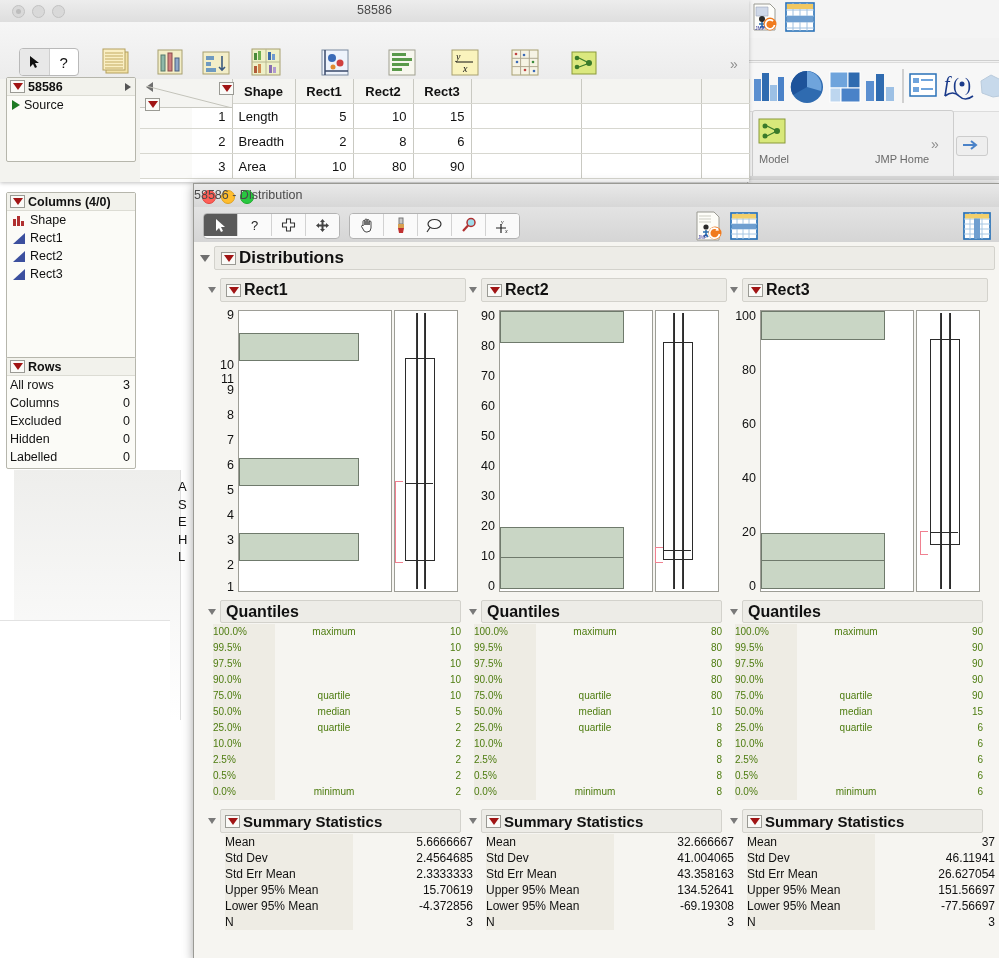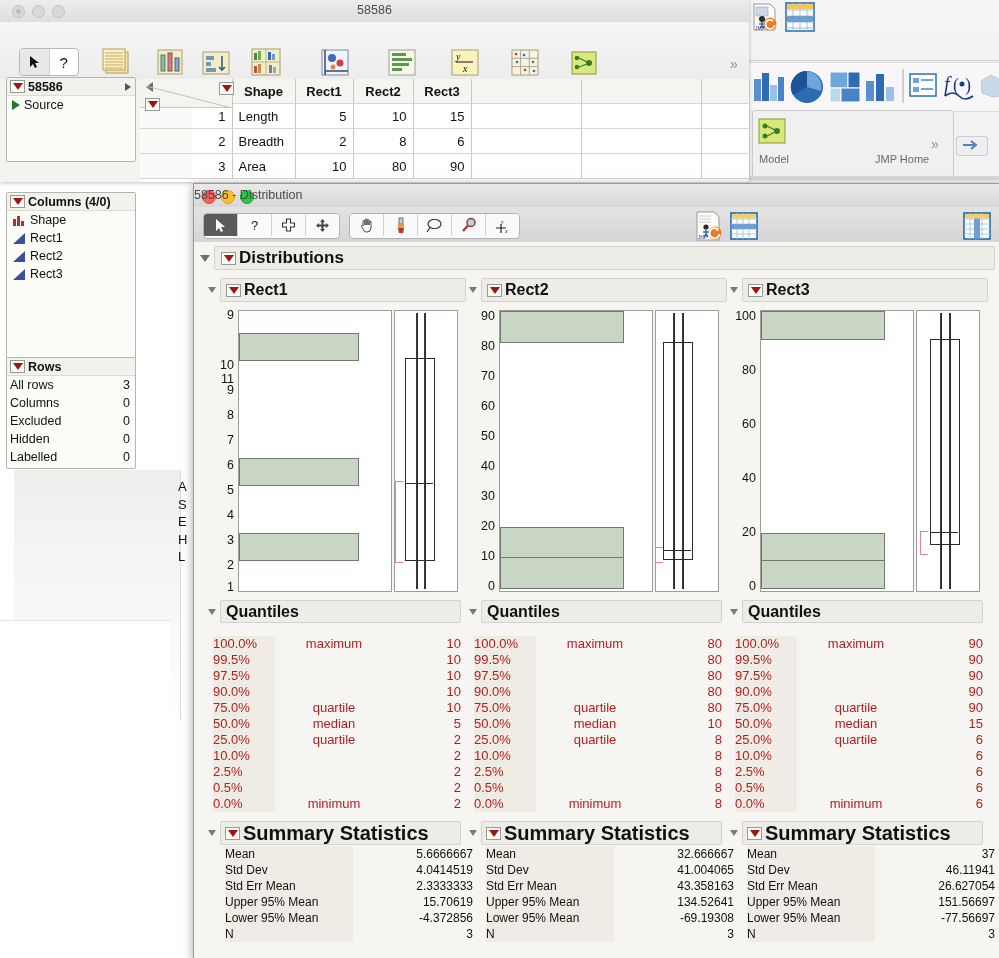--- a/index.html
+++ b/index.html
@@ -167,31 +167,31 @@
   .bp-rect{position:absolute;border:1px solid #2b2b2b;background:transparent;}
   .bp-med{position:absolute;height:1px;background:#2b2b2b;}
   .bp-diamond{position:absolute;border-left:1px solid #3a3a3a;border-right:1px solid #3a3a3a;}
   .bp-bracket{position:absolute;width:7px;border:1.5px solid #f08090;border-right:none;}
 
   
   .qt-wrap{margin-top:10px;width:253px;}
   .qt-head{display:flex;align-items:center;}
   .qt-bar{flex:1;background:#edece7;border:1px solid #d3d2cc;border-radius:2px;height:21px;display:flex;align-items:center;padding:0 5px;}
   .qt-title{font-size:16px;font-weight:bold;color:#111;}
-  table.qt{border-collapse:collapse;width:248px;margin-left:5px;margin-top:13px;font-size:13px;color:#b91c1c;}
+  table.qt{border-collapse:collapse;width:248px;margin-left:5px;margin-top:1px;font-size:10px;color:#4d7c0f;}
   table.qt td{padding:0;height:16px;line-height:16px;}
   td.qt-pct{width:62px;background:#eeece4;padding-left:4px;}
   td.qt-name{width:118px;text-align:center;}
   td.qt-val{text-align:right;padding-right:6px;}
 
   
   .ss-wrap{margin-top:9px;width:253px;}
   .ss-head{display:flex;align-items:center;}
   .ss-bar{flex:1;background:#edece7;border:1px solid #d3d2cc;border-radius:2px;height:22px;display:flex;align-items:center;padding:0 4px;}
-  .ss-title{font-size:20px;font-weight:bold;color:#111;}
+  .ss-title{font-size:15px;font-weight:bold;color:#111;}
   .ss-redbox{width:13px;height:11px;border:1px solid #9a9a94;background:#fafaf7;display:flex;align-items:center;justify-content:center;margin-right:3px;}
   table.ss{border-collapse:collapse;width:248px;margin-left:17px;margin-top:1px;font-size:12px;color:#111;}
   table.ss td{padding:0;height:16px;line-height:16px;}
   td.ss-name{width:128px;background:#eeece4;padding-left:4px;}
   td.ss-val{text-align:right;padding-right:6px;}
 
   .redbox-title{width:13px;height:11px;border:1px solid #9a9a94;background:#fafaf7;display:flex;align-items:center;justify-content:center;margin-right:3px;flex:none;}
 </style>
 </head>
 <body>
@@ -846,21 +846,21 @@
           </div>
         </div>
         <table class="ss">
           <tbody>
               <tr>
                 <td class="ss-name">Mean</td>
                 <td class="ss-val">5.6666667</td>
               </tr>
           <tr>
                 <td class="ss-name">Std Dev</td>
-                <td class="ss-val">4.0414519</td>
+                <td class="ss-val">2.4564685</td>
               </tr>
           <tr>
                 <td class="ss-name">Std Err Mean</td>
                 <td class="ss-val">2.3333333</td>
               </tr>
           <tr>
                 <td class="ss-name">Upper 95% Mean</td>
                 <td class="ss-val">15.70619</td>
               </tr>
           <tr>

